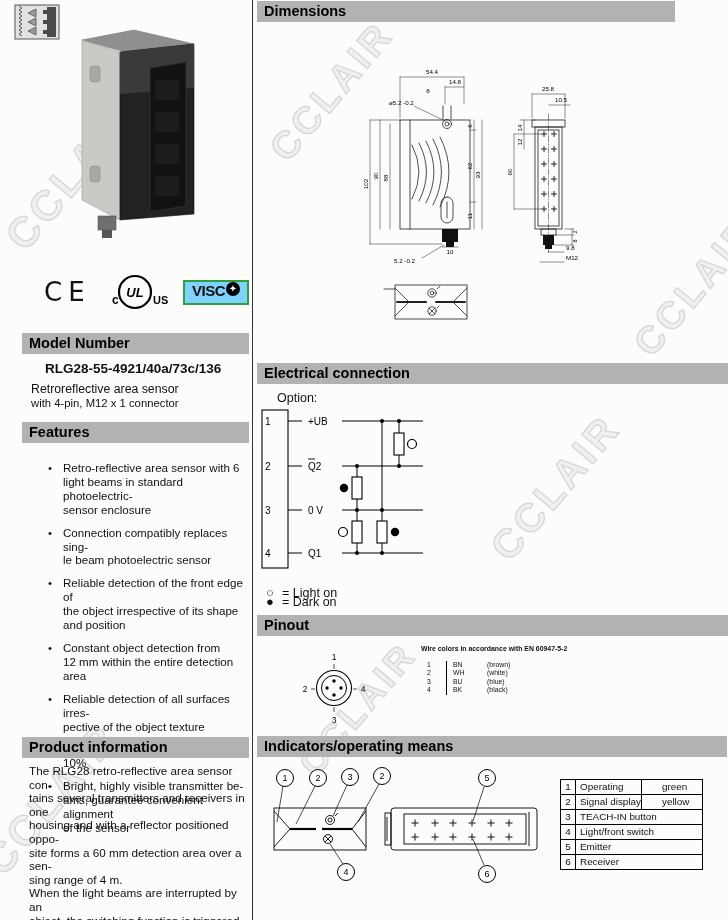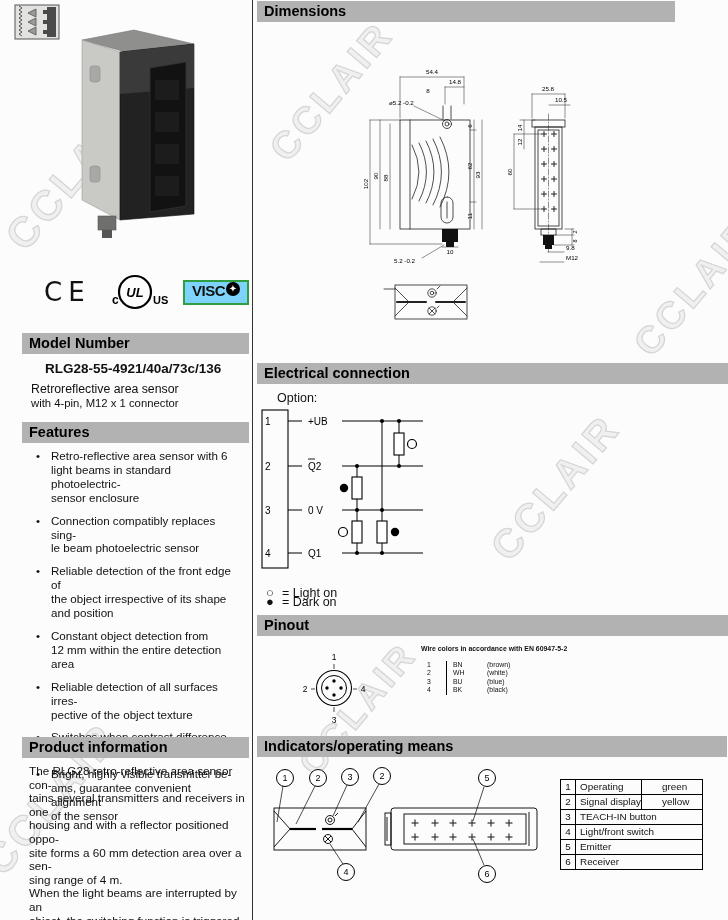--- a/index.html
+++ b/index.html
@@ -7,21 +7,21 @@
         font-family:"Liberation Sans", sans-serif;color:#111;}
   .sec{position:absolute;z-index:1;}
   .wm{position:absolute;z-index:0;font-weight:bold;letter-spacing:4px;color:rgba(190,190,190,0.18);
       -webkit-text-stroke:1.3px #d6d6d6;white-space:nowrap;}
   .bar{position:absolute;z-index:1;height:21px;line-height:21px;background:#b2b2b2;color:#000;
        font-weight:bold;font-size:14.5px;padding-left:7px;box-sizing:border-box;}
   .vdiv{position:absolute;z-index:1;left:252px;top:0;width:1px;height:920px;background:#333;}
   .modelnum{font-weight:bold;font-size:13.5px;padding-left:14px;}
   .modelline1{font-size:12.3px;}
   .modelline2{font-size:11.3px;}
-  ul.features{margin:0;padding:0;list-style:none;width:212px;}
+  ul.features{margin:12px;padding:0;list-style:none;width:212px;}
   ul.features li{position:relative;padding-left:20px;margin-bottom:9px;font-size:11.6px;
                  line-height:13.9px;white-space:pre-line;}
   ul.features li::before{content:"\2022";position:absolute;left:5px;top:0;}
   .prodtext{font-size:11.7px;line-height:13.6px;white-space:pre-line;width:222px;}
   svg text{fill:#000;}
   .legendrow{font-size:12.5px;height:17px;}
   .legendrow .sym{display:inline-block;width:16px;font-size:13px;}
   .wnote{font-size:6.9px;font-weight:bold;}
   .wrow{display:flex;font-size:6.9px;line-height:8.4px;}
   .wrow .wp{width:14px;}

